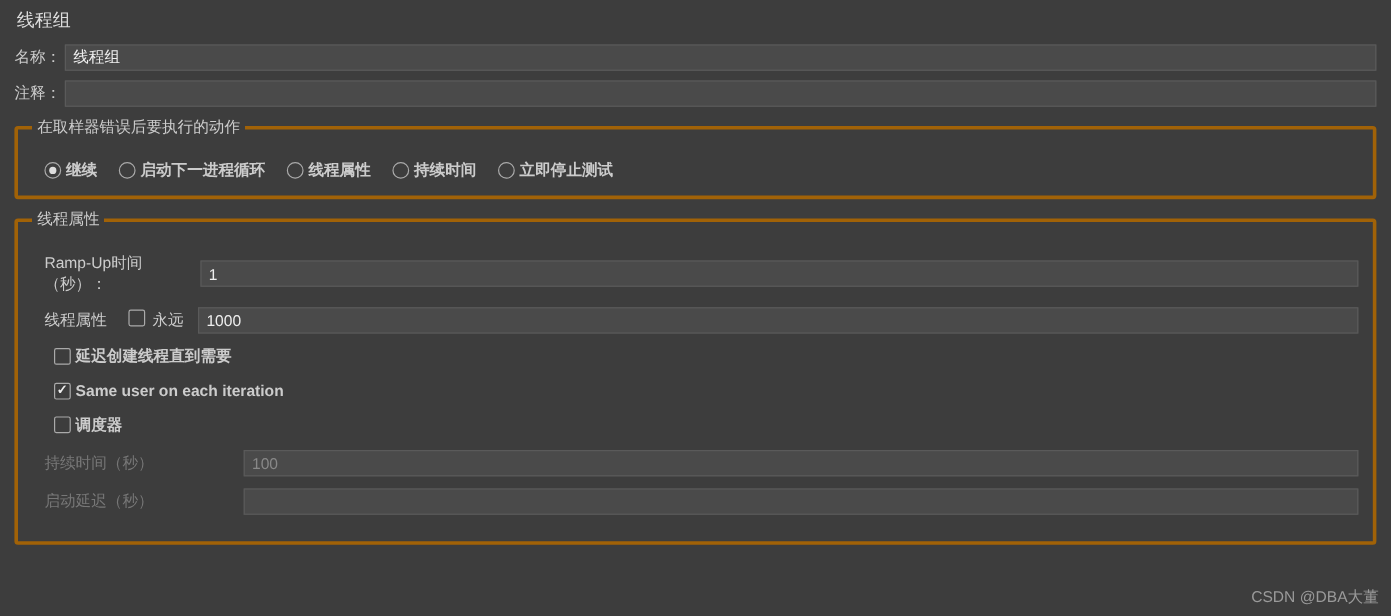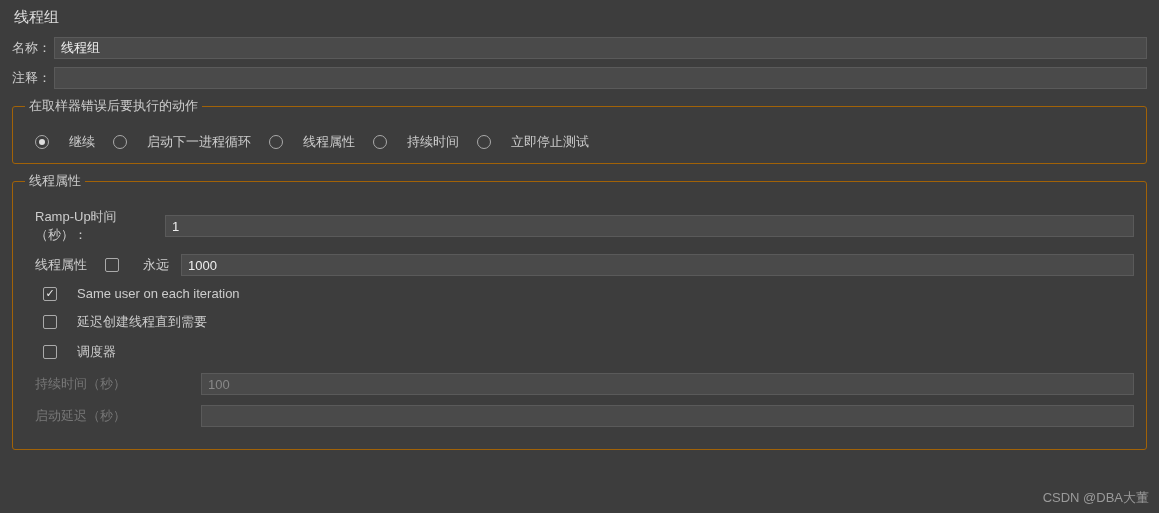--- a/index.html
+++ b/index.html
@@ -45,43 +45,44 @@
       color: #eeeeee;
       padding: 0 6px;
       font-size: 13px;
       font-family: inherit;
     }
     .input:disabled {
       color: #888888;
       margin-left: 36px;
     }
     fieldset {
-      border: 1px solid #a16207;
+      border: 3px solid #a16207;
       border-radius: 3px;
       margin-top: 8px;
       padding: 18px 12px 12px 12px;
       position: relative;
     }
     legend {
       padding: 0 4px;
       color: #cccccc;
       font-size: 13px;
     }
     .radio-row {
       display: flex;
       align-items: center;
       gap: 18px;
       padding-left: 10px;
     }
     .radio-item, .check-item {
       display: flex;
       align-items: center;
-      gap: 20px;
+      gap: 4px;
       cursor: pointer;
       user-select: none;
+      font-weight: bold;
     }
     .radio-circle {
       width: 14px;
       height: 14px;
       border: 1px solid #aaaaaa;
       border-radius: 50%;
       display: flex;
       align-items: center;
       justify-content: center;
       flex-shrink: 0;
@@ -122,22 +123,22 @@
       font-size: 13px;
     }
     .props-label.disabled {
       color: #777777;
     }
     .loop-row .props-label {
       width: 70px;
     }
     .loop-forever {
       display: flex;
-      align-items: center;
-      gap: 24px;
+      align-items: flex-start;
+      gap: 6px;
       margin-right: 12px;
     }
     .checkbox-row {
       display: flex;
       align-items: center;
       margin-bottom: 12px;
       padding-left: 18px;
     }
     .watermark {
       position: absolute;
@@ -202,29 +203,29 @@
       <div class="props-label">线程属性</div>
       <div class="loop-forever">
         <span class="check-box"></span>
         <span>永远</span>
       </div>
       <input class="input" type="text" value="1000" style="">
     </div>
 
     <div class="checkbox-row">
       <div class="check-item">
+        <span class="check-box"></span>
+        <span>延迟创建线程直到需要</span>
+      </div>
+    </div>
+
+    <div class="checkbox-row">
+      <div class="check-item">
         <span class="check-box checked"></span>
         <span>Same user on each iteration</span>
-      </div>
-    </div>
-
-    <div class="checkbox-row">
-      <div class="check-item">
-        <span class="check-box"></span>
-        <span>延迟创建线程直到需要</span>
       </div>
     </div>
 
     <div class="checkbox-row">
       <div class="check-item">
         <span class="check-box"></span>
         <span>调度器</span>
       </div>
     </div>
 

